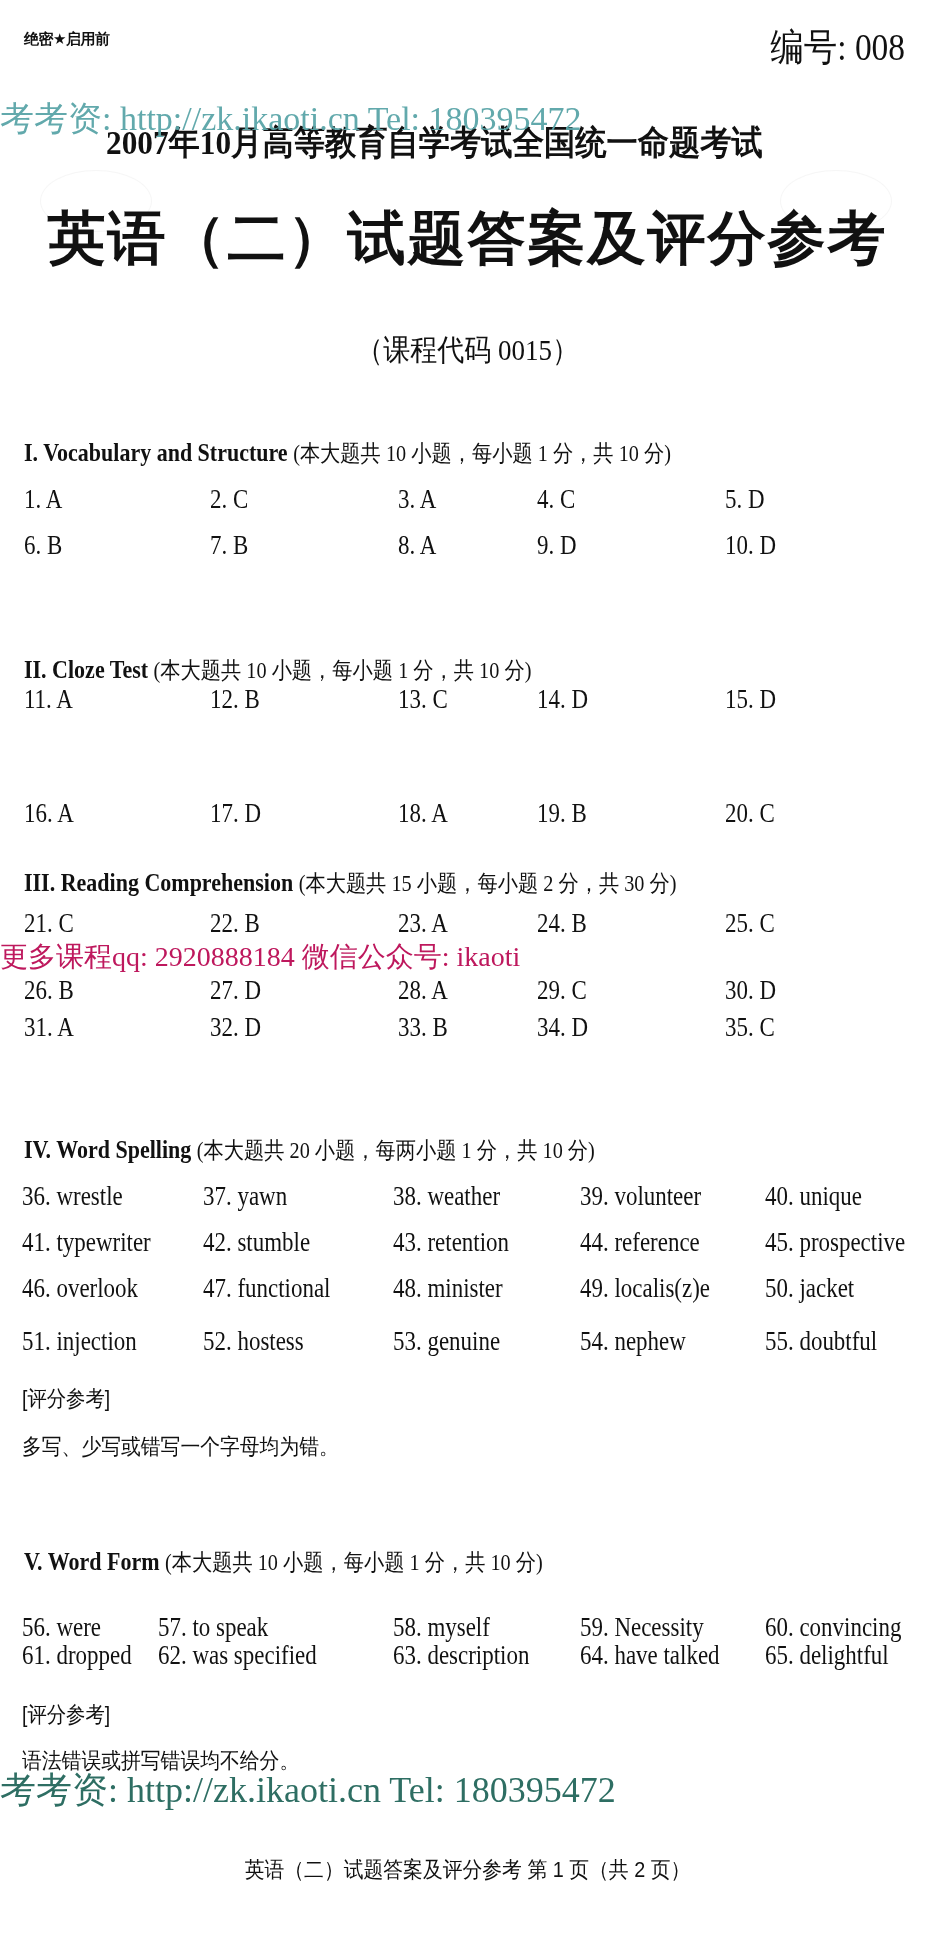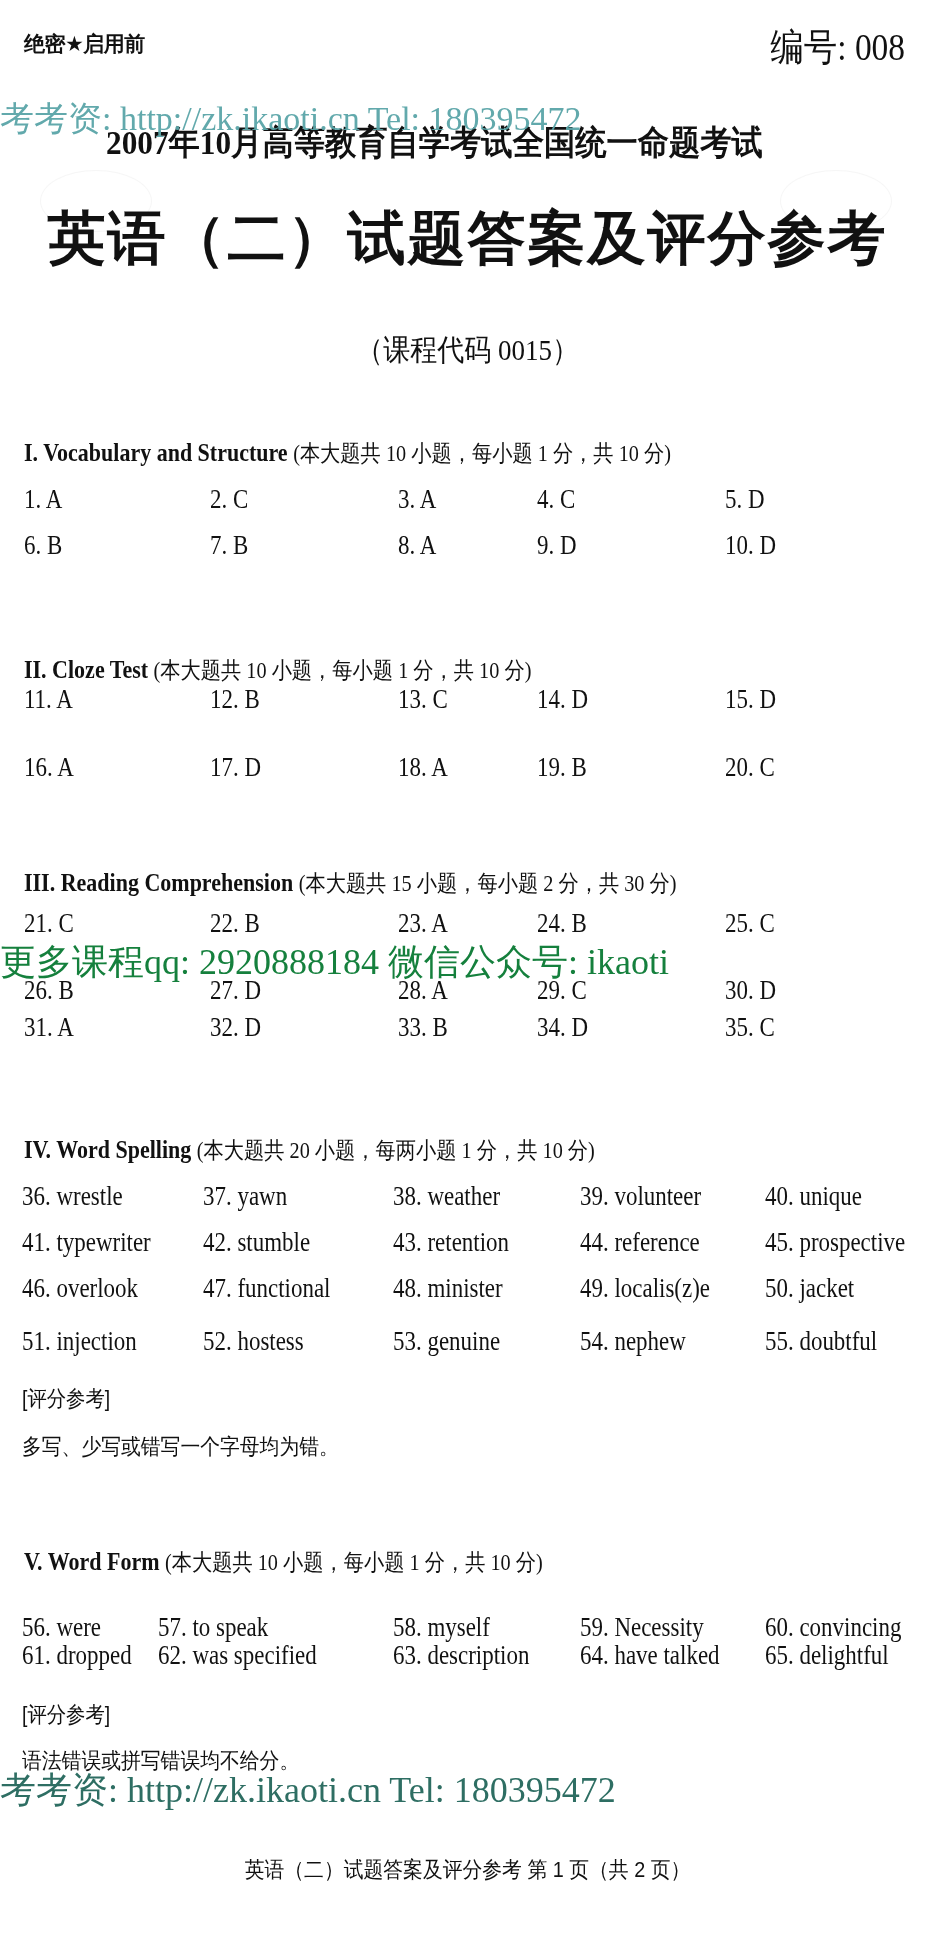--- a/index.html
+++ b/index.html
@@ -1,36 +1,36 @@
 <!DOCTYPE html>
 <html><head>
 <meta charset="utf-8">
 <style>
   html, body { margin: 0; padding: 0; background: #ffffff; }
   body {
     width: 935px; height: 1934px; position: relative; overflow: hidden;
     font-family: "Liberation Serif", "DejaVu Serif", serif; color: #111;
   }
   .abs { position: absolute; white-space: nowrap; }
-  .secret { left: 24px; top: 30px; font-family: "Liberation Sans", "DejaVu Sans", sans-serif; font-weight: bold; font-size: 21px; letter-spacing: -0.5px; }
+  .secret { left: 24px; top: 30px; font-family: "Liberation Sans", "DejaVu Sans", sans-serif; font-weight: bold; font-size: 15px; letter-spacing: -0.5px; }
   .serial { right: 30px; top: 22px; font-size: 38px; transform: scaleX(0.88); transform-origin: right center; }
   .exam-line { left: 106px; top: 120px; font-size: 34px; font-weight: bold; transform: scaleX(0.92); transform-origin: left center; }
   .doc-title { left: 0; width: 935px; text-align: center; top: 200px; font-size: 58px; font-weight: bold; letter-spacing: 2px; }
   .course-code { left: 0; width: 935px; text-align: center; top: 330px; font-size: 30px; transform: scaleX(0.9); }
   .sec-head { left: 24px; font-size: 25px; transform: scaleX(0.88); transform-origin: left center; }
   .sec-head .en { font-weight: bold; }
   .sec-head .cn { font-weight: normal; font-size: 23px; }
   .row { position: absolute; left: 0; width: 935px; height: 34px; font-size: 27px; }
   .row .cell { position: absolute; top: 0; white-space: nowrap; transform: scaleX(0.85); transform-origin: left center; }
   .note-label { left: 22px; font-size: 22px; font-family: "Liberation Sans", "DejaVu Sans", sans-serif; transform: scaleX(0.88); transform-origin: left center; }
   .note-text { left: 22px; font-size: 22px; font-family: "Liberation Sans", "DejaVu Sans", sans-serif; transform: scaleX(0.9); transform-origin: left center; }
   .footer { left: 0; width: 935px; text-align: center; top: 1855px; font-size: 22px; font-family: "Liberation Sans", "DejaVu Sans", sans-serif; transform: scaleX(0.9); }
   .wm { position: absolute; white-space: nowrap; font-family: Liberation Serif, serif; pointer-events: none; }
   .wm1 { left: 0; top: 96px; font-size: 34px; color: #5aa5a8; opacity: 0.95; }
-  .wm2 { left: 0; top: 938px; font-size: 36px; color: #15803d; }
+  .wm2 { left: 0; top: 938px; font-size: 28px; color: #be185d; }
   .wm3 { left: 0; top: 1766px; font-size: 36px; color: #2e6e63; }
   .stamp { position:absolute; border-radius:50%; border:1px solid #eee; opacity:0.5; }
 </style>
 </head>
 <body>
 
 <div class="stamp" style="left:40px;top:170px;width:110px;height:60px;"></div>
 <div class="stamp" style="left:780px;top:170px;width:110px;height:60px;"></div>
 
 <div class="abs secret">绝密★启用前</div>
@@ -62,21 +62,21 @@
   <span class="en">II. Cloze Test</span>
   <span class="cn">(本大题共 10 小题，每小题 1 分，共 10 分)</span>
 </div>
 <div class="row" style="top:684px">
   <span class="cell" style="left:24px">11. A</span>
   <span class="cell" style="left:210px">12. B</span>
   <span class="cell" style="left:398px">13. C</span>
   <span class="cell" style="left:537px">14. D</span>
   <span class="cell" style="left:725px">15. D</span>
 </div>
-<div class="row" style="top:752px">
+<div class="row" style="top:798px">
   <span class="cell" style="left:24px">16. A</span>
   <span class="cell" style="left:210px">17. D</span>
   <span class="cell" style="left:398px">18. A</span>
   <span class="cell" style="left:537px">19. B</span>
   <span class="cell" style="left:725px">20. C</span>
 </div>
 
 <div class="abs sec-head" style="top:868px">
   <span class="en">III. Reading Comprehension</span>
   <span class="cn">(本大题共 15 小题，每小题 2 分，共 30 分)</span>

